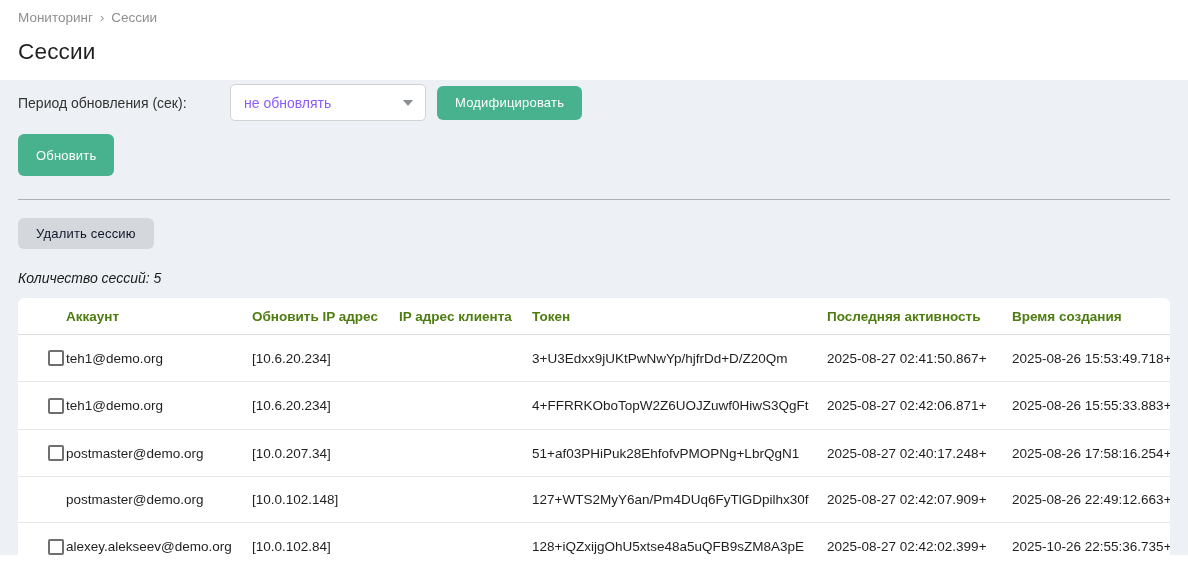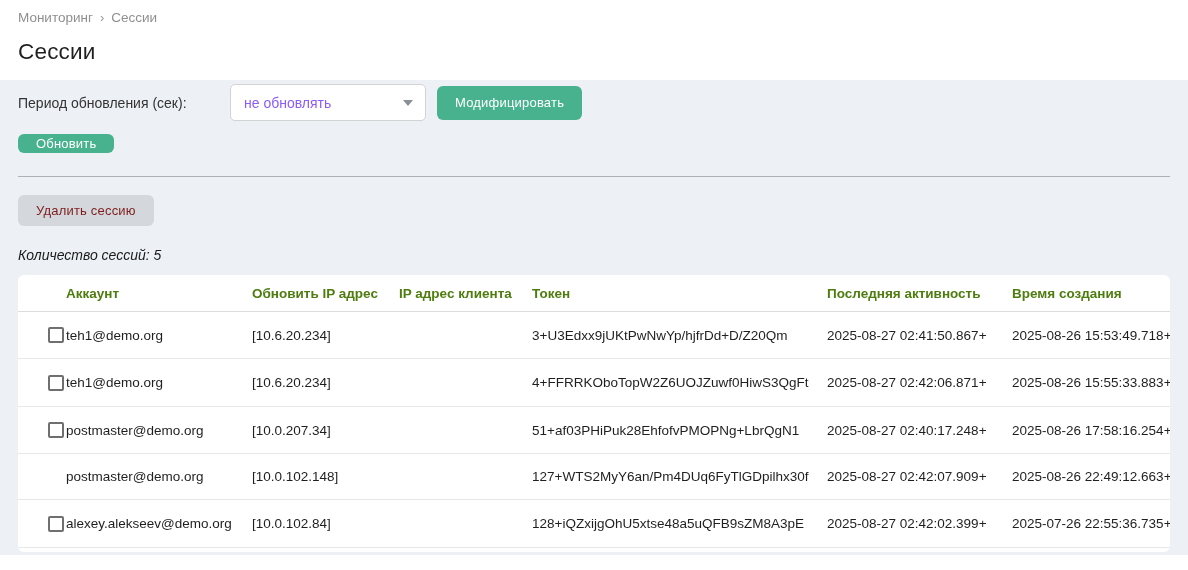--- a/index.html
+++ b/index.html
@@ -76,24 +76,24 @@
     font-family: inherit;
     font-size: 13px;
     font-weight: 400;
     padding: 0 18px;
     height: 34px;
     cursor: pointer;
     letter-spacing: .2px;
   }
   .btn-green { background: #48b18d; color: #ffffff; }
   .btn-modify { margin-left: 11px; }
-  .btn-refresh { margin-top: 13px; height: 19px; }
+  .btn-refresh { margin-top: 13px; height: 42px; }
   .btn-disabled {
     background: #d4d7db;
-    color: #7f1d1d;
+    color: #0f172a;
     cursor: default;
     height: 31px;
     margin-top: 18px;
   }
   .divider {
     border: none;
     border-top: 1px solid #aeb2b8;
     margin: 23px 0 0 0;
   }
   .count-text {
@@ -242,21 +242,21 @@
               <td>2025-08-27 02:42:07.909+</td>
               <td>2025-08-26 22:49:12.663+</td>
             </tr>
             <tr>
               <td class="col-check"><span class="checkbox"></span></td>
               <td>alexey.alekseev@demo.org</td>
               <td>[10.0.102.84]</td>
               <td></td>
               <td>128+iQZxijgOhU5xtse48a5uQFB9sZM8A3pE</td>
               <td>2025-08-27 02:42:02.399+</td>
-              <td>2025-07-26 22:55:36.735+</td>
+              <td>2025-10-26 22:55:36.735+</td>
             </tr>
           </tbody>
       </table>
     </div>
 
   </div>
 
 </div>
 
 </body></html>

